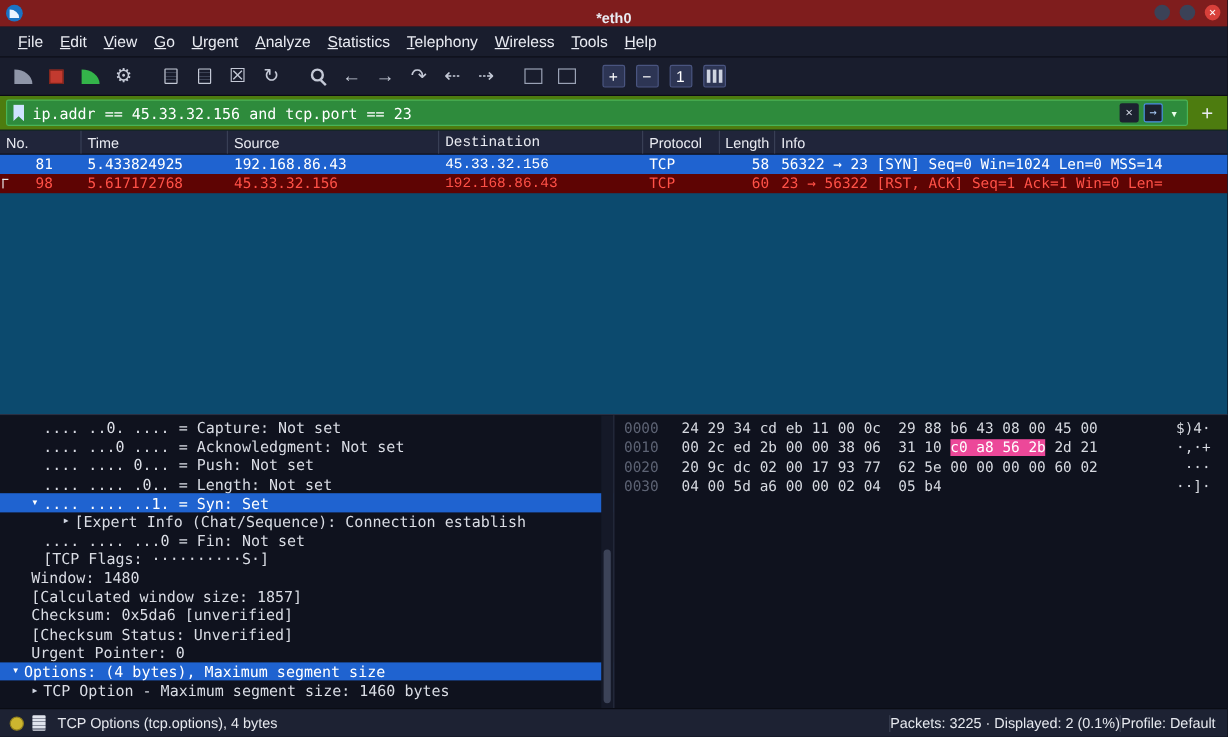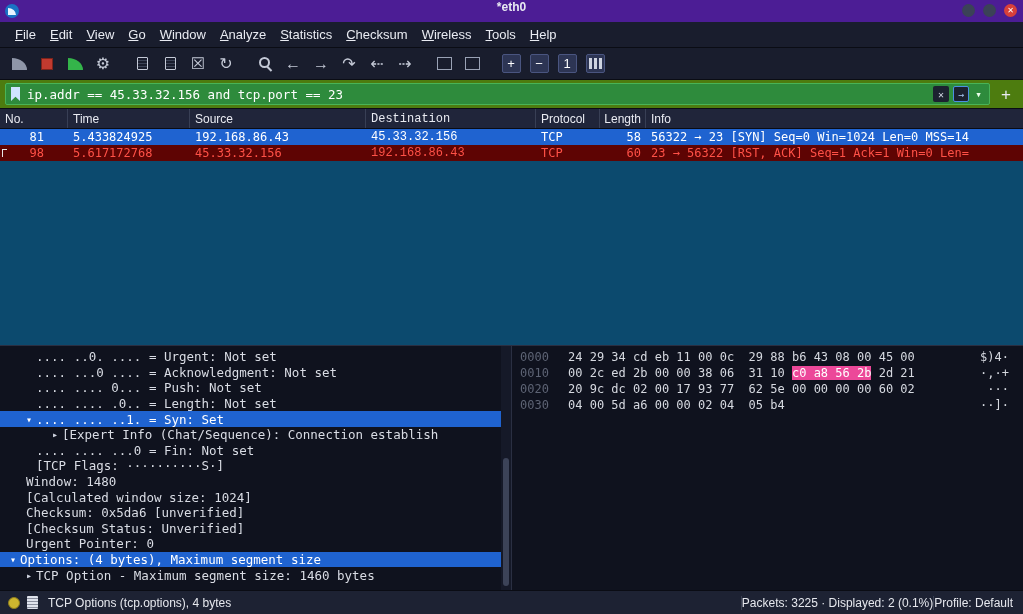--- a/index.html
+++ b/index.html
@@ -1,21 +1,21 @@
 <!DOCTYPE html>
 <html><head>
 <meta charset="utf-8">
 <style>
   * { margin:0; padding:0; box-sizing:border-box; }
   html,body { width:1023px; height:614px; overflow:hidden; background:#0d101b;
     font-family:"Liberation Sans", sans-serif; }
   .win { width:1023px; height:614px; display:flex; flex-direction:column; background:#10131f; }
 
   
-  .titlebar { height:22px; background:#4c1d95; position:relative; display:flex; align-items:flex-start;
+  .titlebar { height:22px; background:#7f1d1d; position:relative; display:flex; align-items:flex-end;
     color:#e9ebf2; font-size:12px; flex:none; }
   .app-icon { position:absolute; left:5px; top:4px; width:14px; height:14px; border-radius:50%;
     background:#1a73c4; display:flex; align-items:flex-end; justify-content:center; }
   .fin-small { width:8px; height:7px; background:#eaf4ff; border-radius:0 100% 0 0; margin-bottom:3px; }
   .title { flex:1; text-align:center; font-weight:bold; }
   .win-controls { position:absolute; right:6px; top:4px; display:flex; gap:8px; }
   .wbtn { width:13px; height:13px; border-radius:50%; background:#3b4257; color:#9aa1b4;
     display:flex; align-items:center; justify-content:center; font-size:8px; line-height:1; }
   .wbtn.close { background:#d8403a; color:#fff; }
 
@@ -139,24 +139,24 @@
       <span class="wbtn"></span>
       <span class="wbtn close">✕</span>
     </span>
   </div>
 
   <div class="menubar">
       <span class="menu-item">File</span>
       <span class="menu-item">Edit</span>
       <span class="menu-item">View</span>
       <span class="menu-item">Go</span>
-      <span class="menu-item">Window</span>
+      <span class="menu-item">Urgent</span>
       <span class="menu-item">Analyze</span>
       <span class="menu-item">Statistics</span>
-      <span class="menu-item">Checksum</span>
+      <span class="menu-item">Telephony</span>
       <span class="menu-item">Wireless</span>
       <span class="menu-item">Tools</span>
       <span class="menu-item">Help</span>
     </div>
 
   <div class="toolbar">
       <span class="tb-btn">
         <span class="tb-ic fin" style="background: rgb(143, 150, 168);"></span>
       </span>
       <span class="tb-btn">
@@ -279,21 +279,21 @@
           <span class="pcell c5">60</span>
           <span class="pcell c6">23 → 56322 [RST, ACK] Seq=1 Ack=1 Win=0 Len=</span>
         </div>
       </div>
   </div>
 
   <div class="bottom">
     <div class="details">
       <div>
           <div class="det-line i3">
-            <span class="det-text">.... ..0. .... = Urgent: Not set</span>
+            <span class="det-text">.... ..0. .... = Capture: Not set</span>
           </div>
           <div class="det-line i3">
             <span class="det-text">.... ...0 .... = Acknowledgment: Not set</span>
           </div>
           <div class="det-line i3">
             <span class="det-text">.... .... 0... = Push: Not set</span>
           </div>
           <div class="det-line i3">
             <span class="det-text">.... .... .0.. = Length: Not set</span>
           </div>
@@ -308,21 +308,21 @@
           <div class="det-line i3">
             <span class="det-text">.... .... ...0 = Fin: Not set</span>
           </div>
           <div class="det-line i3">
             <span class="det-text">[TCP Flags: ··········S·]</span>
           </div>
           <div class="det-line i2">
             <span class="det-text">Window: 1480</span>
           </div>
           <div class="det-line i2">
-            <span class="det-text">[Calculated window size: 1024]</span>
+            <span class="det-text">[Calculated window size: 1857]</span>
           </div>
           <div class="det-line i2">
             <span class="det-text">Checksum: 0x5da6 [unverified]</span>
           </div>
           <div class="det-line i2">
             <span class="det-text">[Checksum Status: Unverified]</span>
           </div>
           <div class="det-line i2">
             <span class="det-text">Urgent Pointer: 0</span>
           </div>

